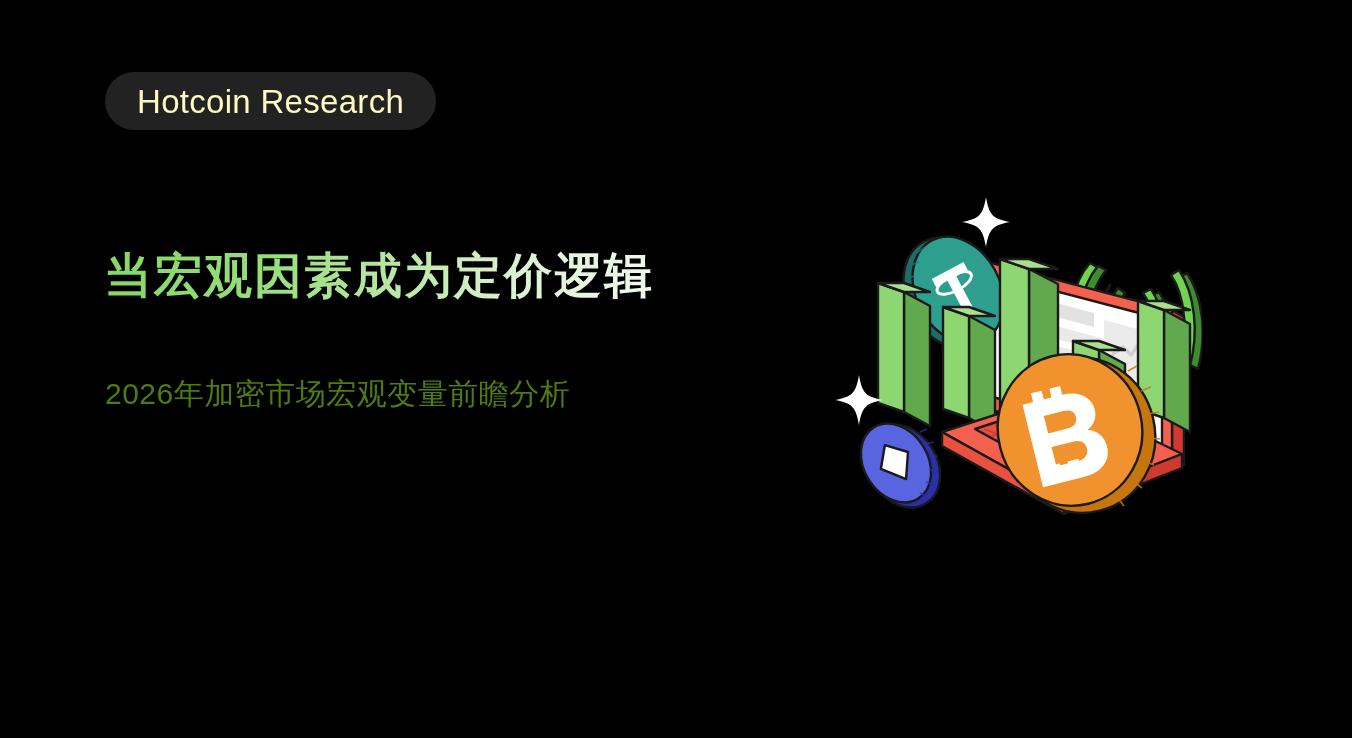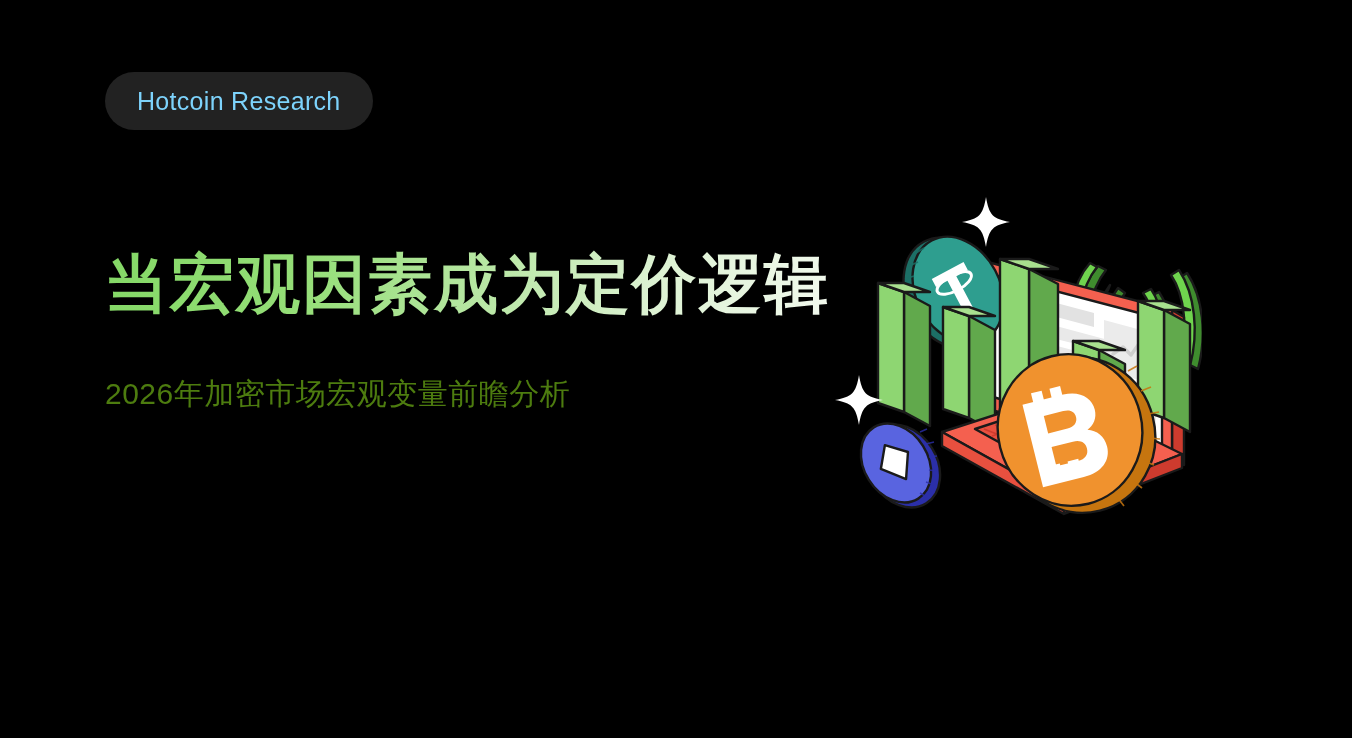--- a/index.html
+++ b/index.html
@@ -21,32 +21,32 @@
     position:absolute;
     left:105px; top:72px;
     height:58px;
     display:flex; align-items:center;
     padding:0 32px;
     background:#222222;
     border-radius:29px;
     white-space:nowrap;
   }
   #brand-badge .badge-text {
-    color:#7dd3fc;
-    font-size:25px;
+    color:#fef9c3;
+    font-size:33px;
     font-weight:500;
     letter-spacing:0.3px;
     line-height:1;
   }
 
   
   #headline {
     position:absolute;
     left:104px; top:248px;
-    font-size:64px;
+    font-size:48px;
     font-weight:700;
     letter-spacing:2px;
     line-height:1.15;
     white-space:nowrap;
     background:linear-gradient(100deg,#84D866 0%,#95DE78 28%,#BCE8A9 55%,#DCF2D2 75%,#F2F9EE 100%);
     -webkit-background-clip:text;
     background-clip:text;
     color:transparent;
     -webkit-text-fill-color:transparent;
   }

